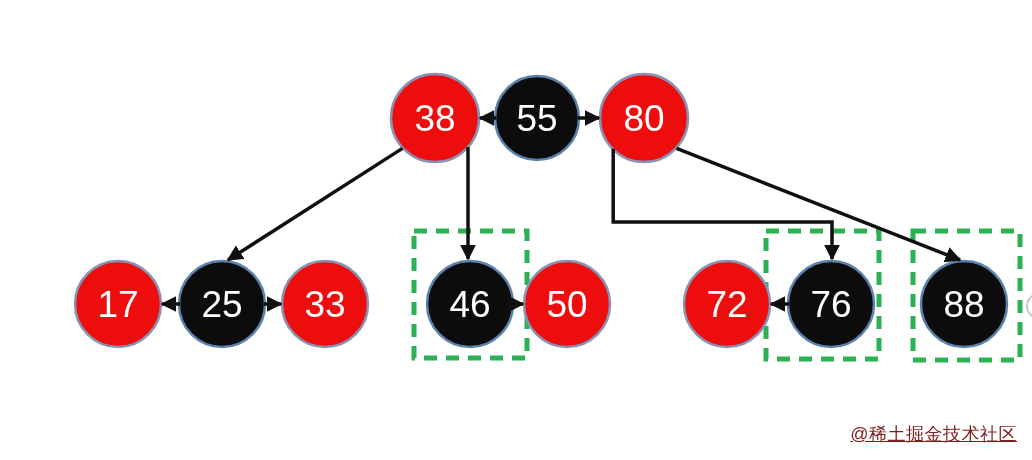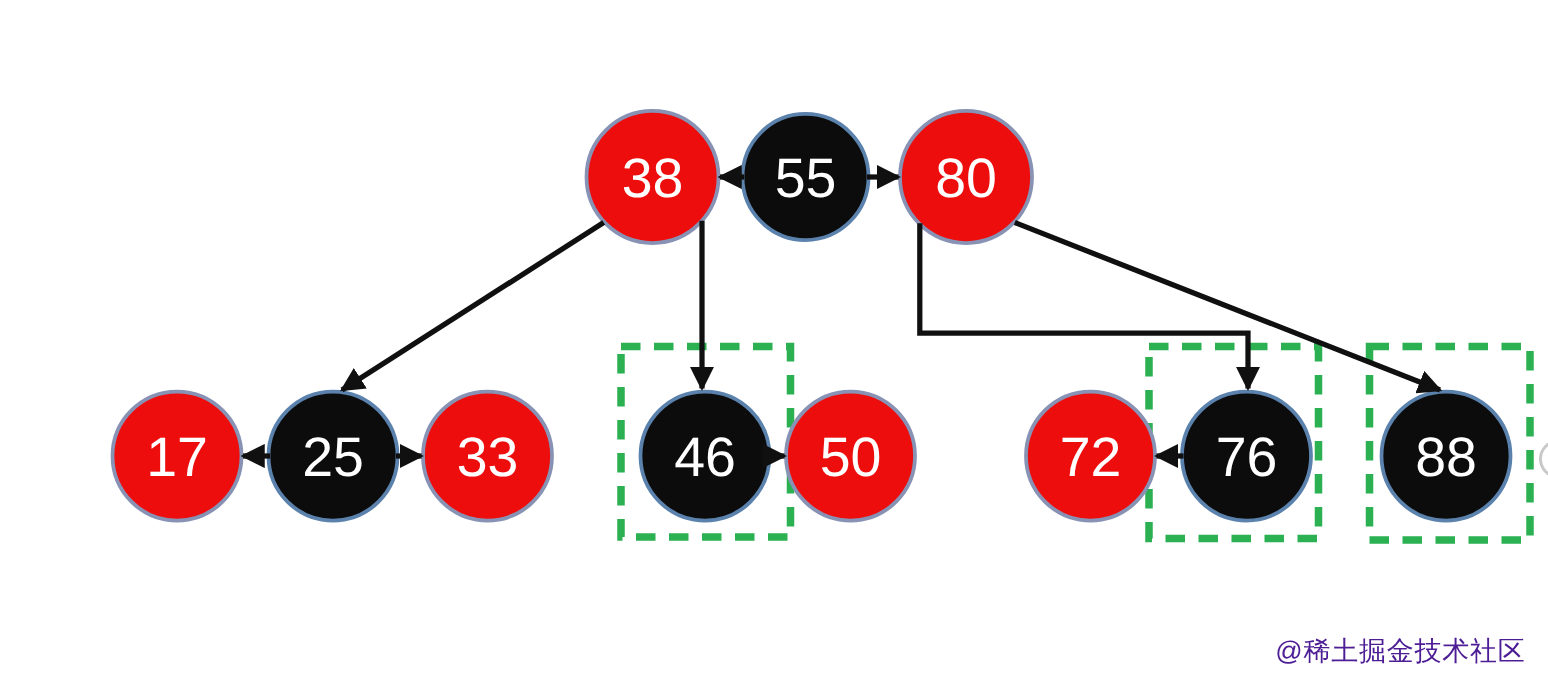--- a/index.html
+++ b/index.html
@@ -20,23 +20,24 @@
     left: 0;
     top: 0;
     display: block;
   }
   .watermark {
     position: absolute;
     right: 15px;
     bottom: 14px;
     font-size: 18px;
     letter-spacing: 0.5px;
-    color: #4c1d95;
+    color: #7f1d1d;
     user-select: none;
     white-space: nowrap;
+    text-decoration: underline;
   }
   .node-label {
     font-family: "Liberation Sans", sans-serif;
     font-size: 37px;
     fill: #ffffff;
   }
 </style>
 </head>
 <body>
 

